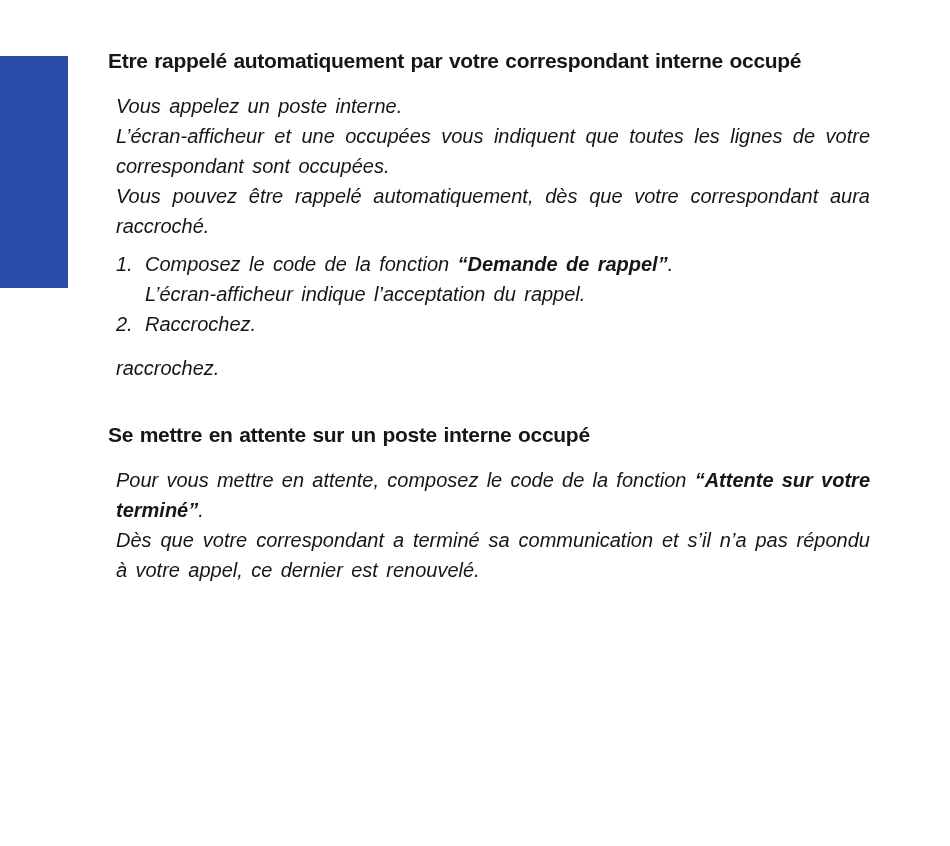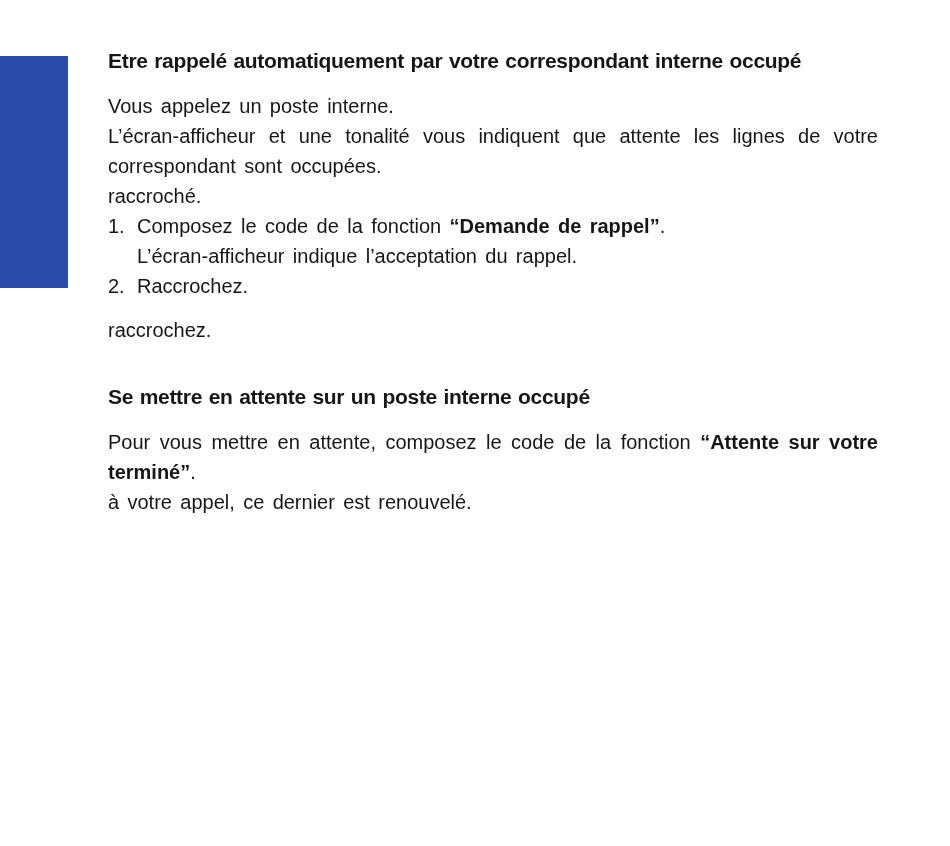--- a/index.html
+++ b/index.html
@@ -38,21 +38,21 @@
     font-size: 21px;
     line-height: 30px;
     letter-spacing: -0.3px;
     word-spacing: 0.05em;
     white-space: nowrap;
     margin: 0 0 15px 0;
   }
   .doc-section + .doc-section {
     margin-top: 37px;
   }
-  .block { margin: 0; }
+  .block { margin: 8px; font-style: italic; }
   .block.paragraph + .block.paragraph,
   .block.list + .block.paragraph {
     margin-top: 14px;
   }
   .block.paragraph + .block.list {
     margin-top: 0;
   }
   .line {
     position: relative;
     min-height: 30px;
@@ -79,35 +79,37 @@
 </head>
 <body>
 
 <div class="page" style="background: rgb(255, 255, 255);">
   <div class="accent-bar" style="background: rgb(42, 75, 168);"></div>
   <main class="content" style="color: rgb(22, 22, 22);">
       <section class="doc-section">
         <div class="heading">Etre rappelé automatiquement par votre correspondant interne occupé</div>
         <div class="block paragraph">
           <div class="line"><span class="seg">Vous appelez un poste interne.</span></div>
-          <div class="line justify"><span class="seg">L’écran-afficheur et une tonalité vous indiquent que attente les lignes de votre</span></div>
+          <div class="line justify"><span class="seg">L’écran-afficheur et une occupées vous indiquent que toutes les lignes de votre</span></div>
           <div class="line"><span class="seg">correspondant sont occupées.</span></div>
+          <div class="line justify"><span class="seg">Vous pouvez être rappelé automatiquement, dès que votre correspondant aura</span></div>
           <div class="line"><span class="seg">raccroché.</span></div>
         </div>
         <div class="block list">
           <div class="line withnum"><span class="num">1.</span><span class="seg">Composez le code de la fonction </span><span class="seg bold">“Demande de rappel”</span><span class="seg">.</span></div>
           <div class="line indented"><span class="seg">L’écran-afficheur indique l’acceptation du rappel.</span></div>
           <div class="line withnum"><span class="num">2.</span><span class="seg">Raccrochez.</span></div>
         </div>
         <div class="block paragraph">
           <div class="line"><span class="seg">raccrochez.</span></div>
         </div>
       </section>
       <section class="doc-section">
         <div class="heading">Se mettre en attente sur un poste interne occupé</div>
         <div class="block paragraph">
           <div class="line justify"><span class="seg">Pour vous mettre en attente, composez le code de la fonction </span><span class="seg bold">“Attente sur votre</span></div>
           <div class="line"><span class="seg bold">terminé”</span><span class="seg">.</span></div>
+          <div class="line justify"><span class="seg">Dès que votre correspondant a terminé sa communication et s’il n’a pas répondu</span></div>
           <div class="line"><span class="seg">à votre appel, ce dernier est renouvelé.</span></div>
         </div>
       </section>
     </main>
 </div>
 
 </body></html>

